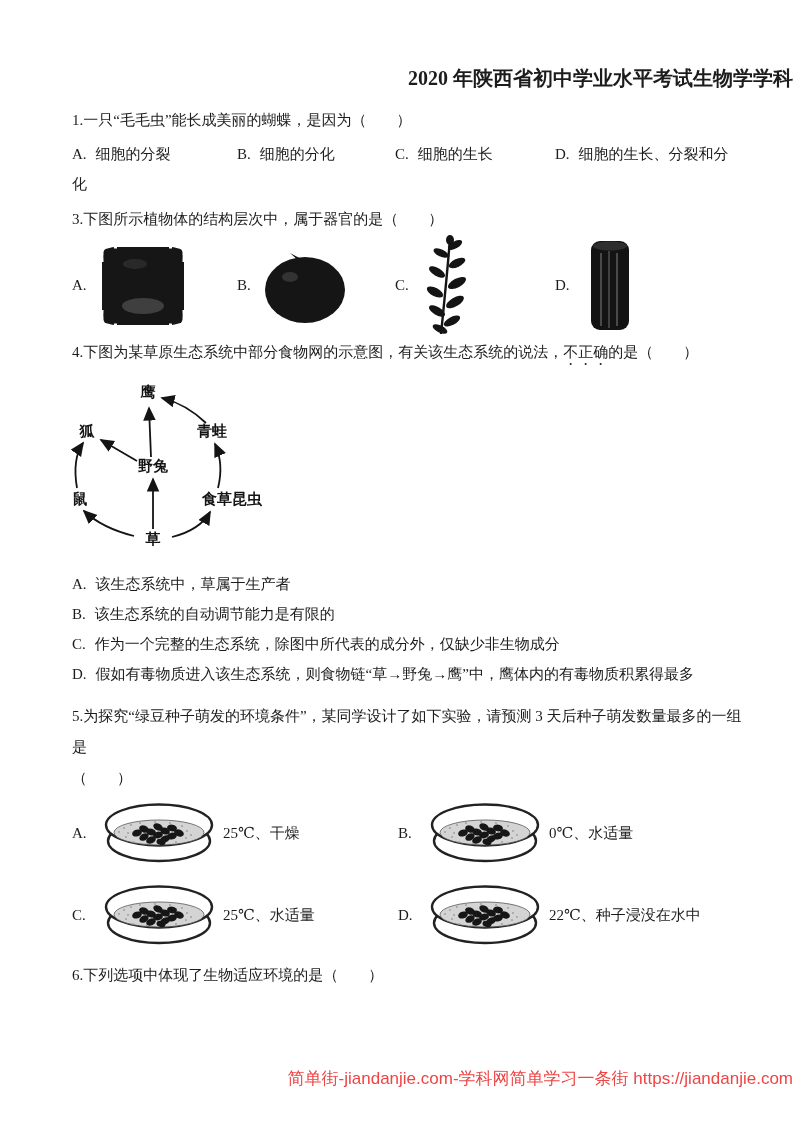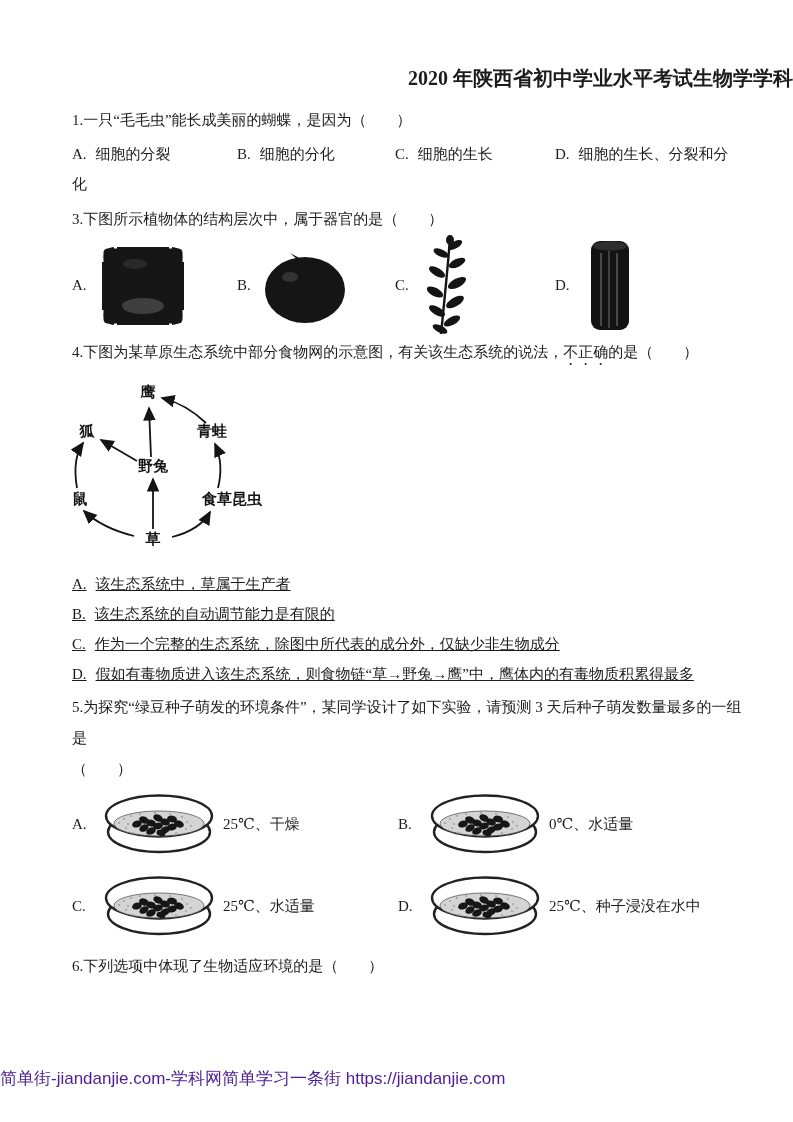--- a/index.html
+++ b/index.html
@@ -43,38 +43,38 @@
   .emphasis {
     -webkit-text-emphasis:filled dot #1c1c1c;
     -webkit-text-emphasis-position:under;
     text-emphasis:filled dot #1c1c1c;
     text-emphasis-position:under right;
   }
   .foodweb { display:block; margin:0 0 3px -12px; }
   .foodweb text { font-family:inherit; font-weight:bold; font-size:15px; fill:#141414; }
 
   .q4-options p { font-size:15px; line-height:30px; margin:0; }
-  .q4-options { margin-bottom:3px;text-decoration:underline; }
+  .q4-options { margin-bottom:12px; }
 
   .q5-stem { line-height:31px !important; margin-bottom:2px !important; }
   .q5-stem .line2 { display:block; }
   .q5-grid {
     display:grid; grid-template-columns:326px 1fr; row-gap:8px;
     margin:0 0 12px 0;
   }
   .q5-cell { display:flex; align-items:center; height:74px; font-size:15px; }
   .q5-cell .opt-label { width:22px; margin-right:9px; }
   .q5-cell .caption { margin-left:8px; white-space:nowrap; }
 
   .footer {
     position:absolute; left:0; right:0; top:1066px;
-    text-align:left;
+    text-align:right;
     font-family:"Liberation Sans","DejaVu Sans",sans-serif;
     font-size:17px; line-height:26px;
-    color:#4c1d95;
+    color:#ef4444;
   }
 </style>
 </head>
 <body>
 
 <svg width="0" height="0" style="position:absolute" aria-hidden="true">
   <defs>
     <marker id="arw" markerWidth="9" markerHeight="8" refX="7" refY="3.5" orient="auto">
       <path d="M0,0 L8,3.5 L0,7 z" fill="#141414"></path>
     </marker>
@@ -244,21 +244,21 @@
           <svg width="112" height="62" viewBox="0 0 112 62">
               <use href="#dish-symbol"></use>
             </svg>
           <span class="caption">25℃、水适量</span>
         </div>
         <div class="q5-cell">
           <span class="opt-label">D.</span>
           <svg width="112" height="62" viewBox="0 0 112 62">
               <use href="#dish-symbol"></use>
             </svg>
-          <span class="caption">25℃、种子浸没在水中</span>
+          <span class="caption">22℃、种子浸没在水中</span>
         </div>
       </div>
     </div>
 
     <div>
       <p class="stem">6.下列选项中体现了生物适应环境的是（　　）</p>
     </div>
 
   </div>
 

